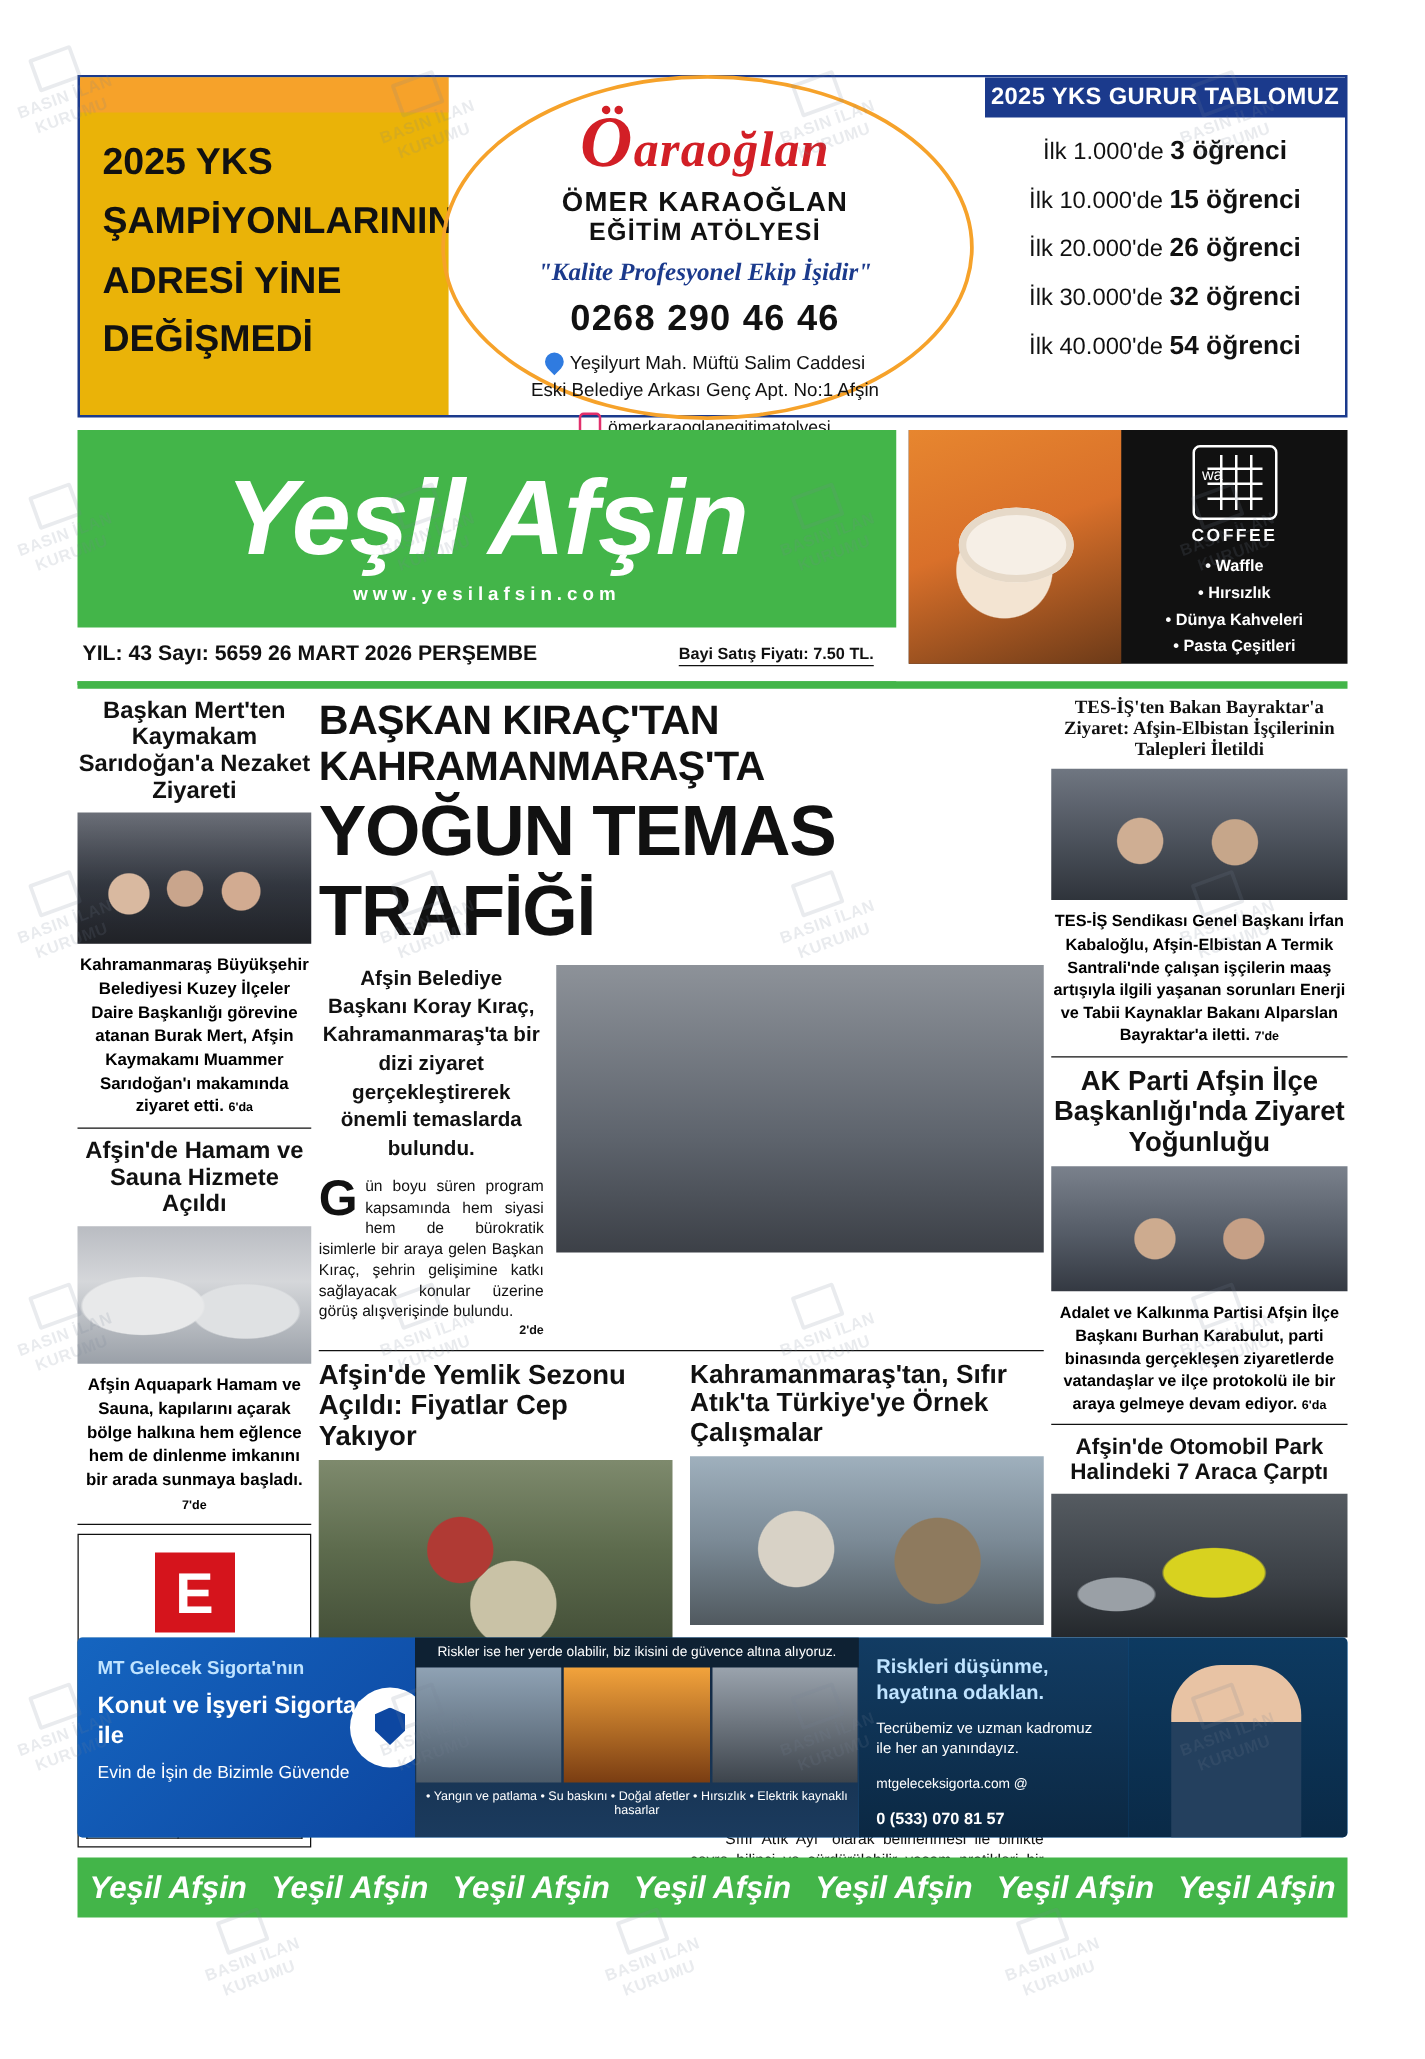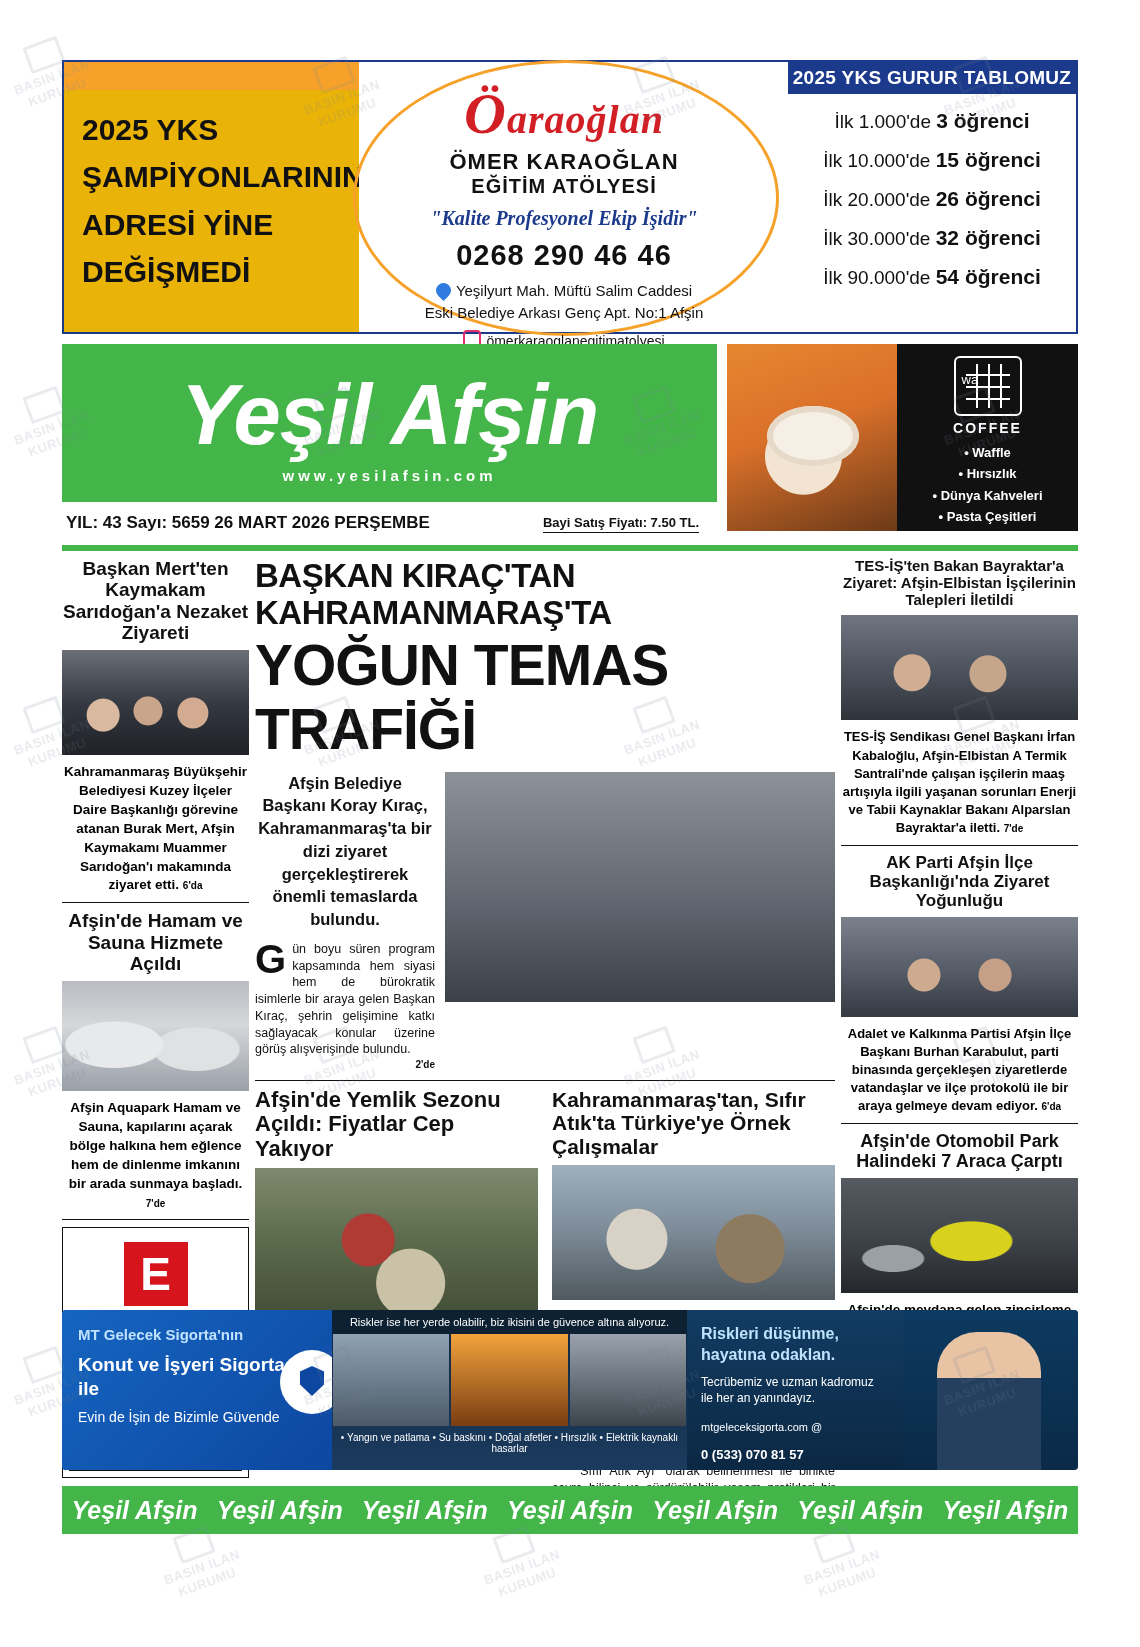--- a/index.html
+++ b/index.html
@@ -168,21 +168,21 @@
         </div>
         <div class="ig"><span class="sq"></span><span>ömerkaraoglanegitimatolyesi</span></div>
       </div>
     </div>
     <div class="right">
       <div class="hdr">2025 YKS GURUR TABLOMUZ</div>
       <div class="row"><span>İlk 1.000'de</span> <b>3 öğrenci</b></div>
       <div class="row"><span>İlk 10.000'de</span> <b>15 öğrenci</b></div>
       <div class="row"><span>İlk 20.000'de</span> <b>26 öğrenci</b></div>
       <div class="row"><span>İlk 30.000'de</span> <b>32 öğrenci</b></div>
-      <div class="row"><span>İlk 90.000'de</span> <b>54 öğrenci</b></div>
+      <div class="row"><span>İlk 40.000'de</span> <b>54 öğrenci</b></div>
     </div>
   </div>
 
   <div class="mast">
     <div class="title">Yeşil Afşin</div>
     <div class="url">www.yesilafsin.com</div>
   </div>
 
   <div class="coffee">
     <div class="img"></div>
@@ -274,25 +274,25 @@
         <div class="bold-c" style="margin-top:8px;">Büyükşehir Belediyesi, hayata geçirdiği çevre yatırımları, sürdürülebilir geri dönüşüm hamleleri, modern katı atık tesisleri ve eğitim çalışmalarıyla 'Sıfır Atık' yönetiminde Türkiye'ye örnek olmaya devam ediyor.</div>
         <div class="body" style="margin-top:8px;">
           <span class="drop">2</span><span>026 yılında uygulanacak Sıfır Atık temaları kapsamında Mart ayı teması "Uluslararası Sıfır Atık Ayı" olarak belirlenmesi ile birlikte çevre bilinci ve sürdürülebilir yaşam pratikleri bir kez daha gündemin merkezine taşındı.</span>
           <span class="ref">5'te</span>
         </div>
       </div>
     </div>
   </div>
 
   <div class="col-r">
-    <div class="hl" style="font-size:15px;text-align:center;">TES-İŞ'ten Bakan Bayraktar'a Ziyaret: Afşin-Elbistan İşçilerinin Talepleri İletildi</div>
+    <div class="hl" style="font-size:15px;text-align:center;font-family:Liberation Serif, serif;">TES-İŞ'ten Bakan Bayraktar'a Ziyaret: Afşin-Elbistan İşçilerinin Talepleri İletildi</div>
     <div class="ph p6" style="height:105px;margin-top:7px;"></div>
     <div class="bold-c" style="margin-top:8px;font-size:13px;"><span>TES-İŞ Sendikası Genel Başkanı İrfan Kabaloğlu, Afşin-Elbistan A Termik Santrali'nde çalışan işçilerin maaş artışıyla ilgili yaşanan sorunları Enerji ve Tabii Kaynaklar Bakanı Alparslan Bayraktar'a iletti.</span> <span class="ref">7'de</span></div>
     <div class="rule"></div>
-    <div class="hl" style="font-size:17px;text-align:center;">AK Parti Afşin İlçe Başkanlığı'nda Ziyaret Yoğunluğu</div>
+    <div class="hl" style="font-size:22px;text-align:center;">AK Parti Afşin İlçe Başkanlığı'nda Ziyaret Yoğunluğu</div>
     <div class="ph p7" style="height:100px;margin-top:7px;"></div>
     <div class="bold-c" style="margin-top:8px;font-size:13px;"><span>Adalet ve Kalkınma Partisi Afşin İlçe Başkanı Burhan Karabulut, parti binasında gerçekleşen ziyaretlerde vatandaşlar ve ilçe protokolü ile bir araya gelmeye devam ediyor.</span> <span class="ref">6'da</span></div>
     <div class="rule"></div>
     <div class="hl" style="font-size:18px;text-align:center;">Afşin'de Otomobil Park Halindeki 7 Araca Çarptı</div>
     <div class="ph p8" style="height:115px;margin-top:7px;"></div>
     <div class="bold-c" style="margin-top:8px;font-size:13.5px;"><span>Afşin'de meydana gelen zincirleme trafik kazasında 1 kişi yaralanırken park halindeki 7 araçta maddi hasar oluştu.</span></div>
   </div>
 
   <div class="botad">
     <div class="b1">

